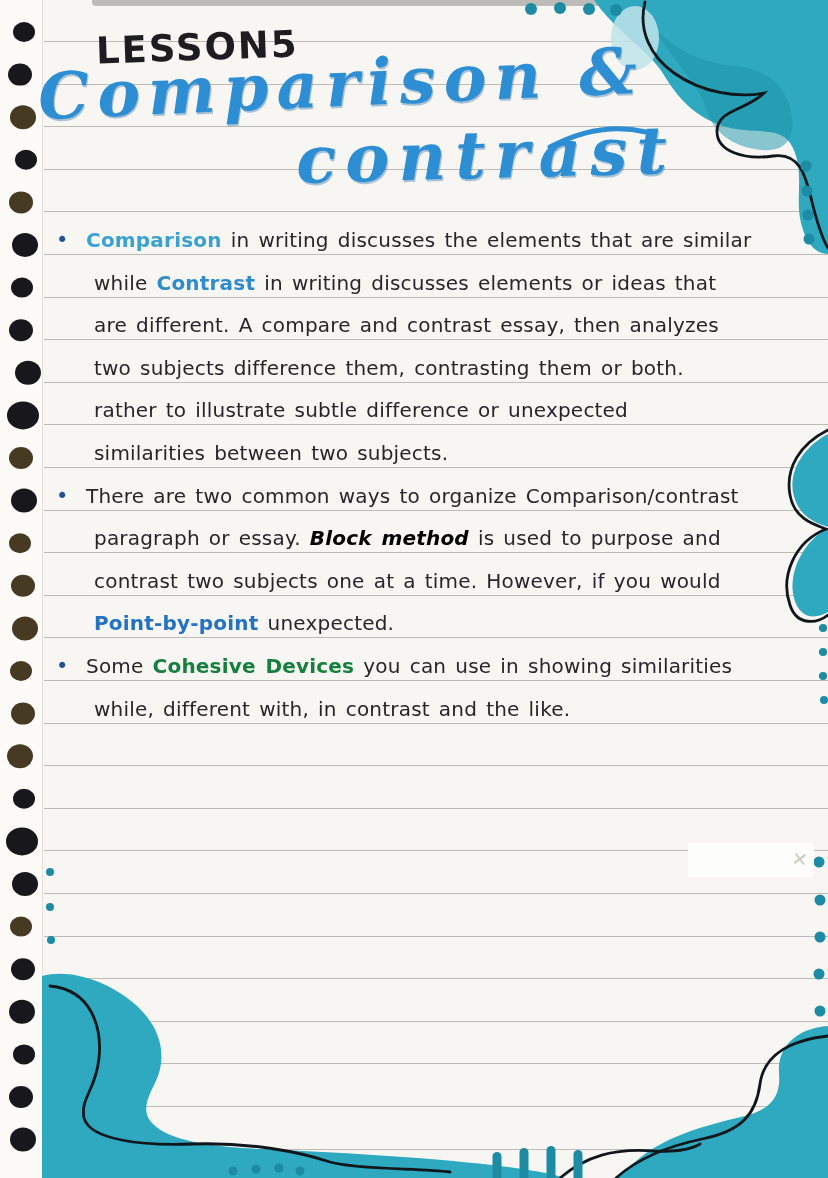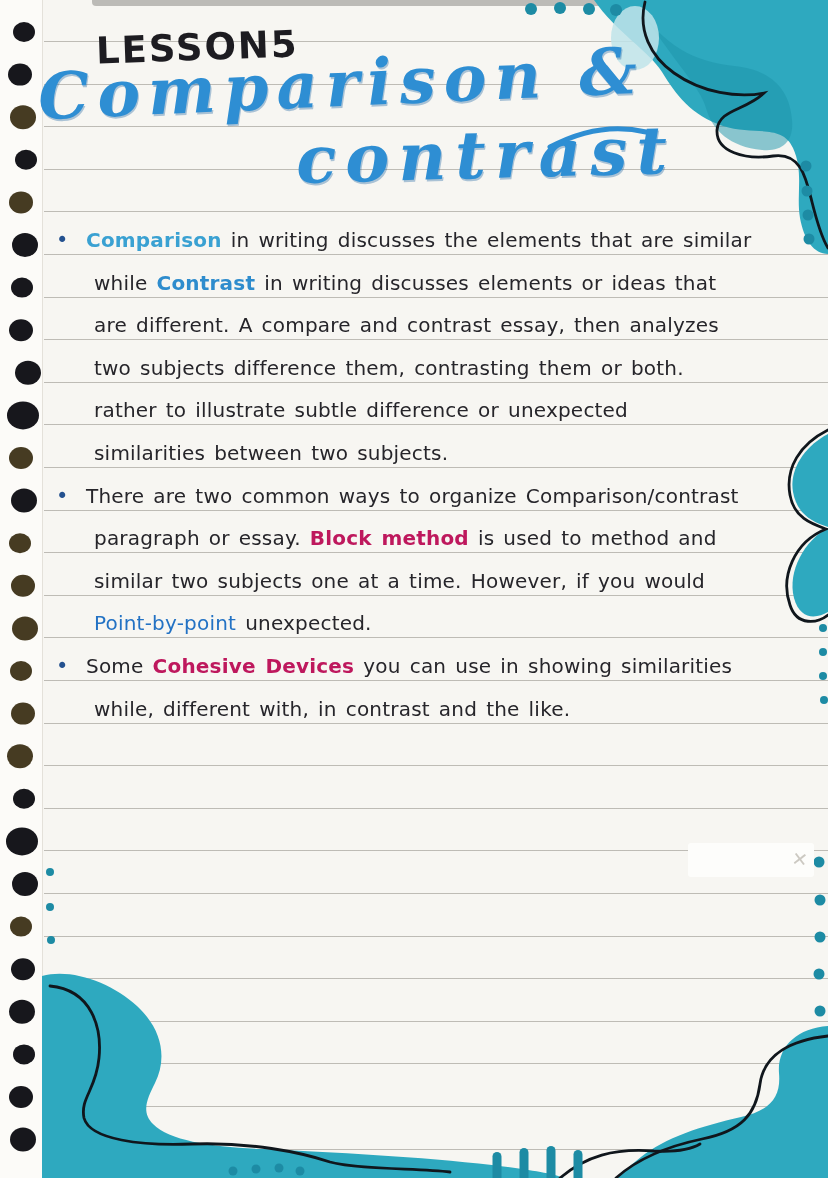--- a/index.html
+++ b/index.html
@@ -167,20 +167,20 @@
   <div class="title2">contrast</div>
 
   <div id="notes">
       <div class="note-line with-bullet"><span class="b">•</span><span style="color: rgb(58, 161, 210); font-weight: 600;">Comparison</span><span> in writing discusses the elements that are similar</span></div>
       <div class="note-line hang"><span>while </span><span style="color: rgb(46, 140, 205); font-weight: 600;">Contrast</span><span> in writing discusses elements or ideas that</span></div>
       <div class="note-line hang"><span>are different. A compare and contrast essay, then analyzes</span></div>
       <div class="note-line hang"><span>two subjects difference them, contrasting them or both.</span></div>
       <div class="note-line hang"><span>rather to illustrate subtle difference or unexpected</span></div>
       <div class="note-line hang"><span>similarities between two subjects.</span></div>
       <div class="note-line with-bullet"><span class="b">•</span><span>There are two common ways to organize Comparison/contrast</span></div>
-      <div class="note-line hang"><span>paragraph or essay. </span><span style="color: #be185d; font-weight: 600;">Block method</span><span> is used to method and</span></div>
-      <div class="note-line hang"><span>similar two subjects one at a time. However, if you would</span></div>
-      <div class="note-line hang"><span style="color: rgb(35, 114, 196); font-weight: 400;">Point-by-point</span><span> unexpected.</span></div>
-      <div class="note-line with-bullet"><span class="b">•</span><span>Some </span><span style="color: #be185d; font-weight: 600;">Cohesive Devices</span><span> you can use in showing similarities</span></div>
+      <div class="note-line hang"><span>paragraph or essay. </span><span style="color: #000000; font-weight: 600; font-style: italic;">Block method</span><span> is used to purpose and</span></div>
+      <div class="note-line hang"><span>contrast two subjects one at a time. However, if you would</span></div>
+      <div class="note-line hang"><span style="color: rgb(35, 114, 196); font-weight: 700;">Point-by-point</span><span> unexpected.</span></div>
+      <div class="note-line with-bullet"><span class="b">•</span><span>Some </span><span style="color: #15803d; font-weight: 600;">Cohesive Devices</span><span> you can use in showing similarities</span></div>
       <div class="note-line hang"><span>while, different with, in contrast and the like.</span></div>
     </div>
 
 </div>
 
 </body></html>

